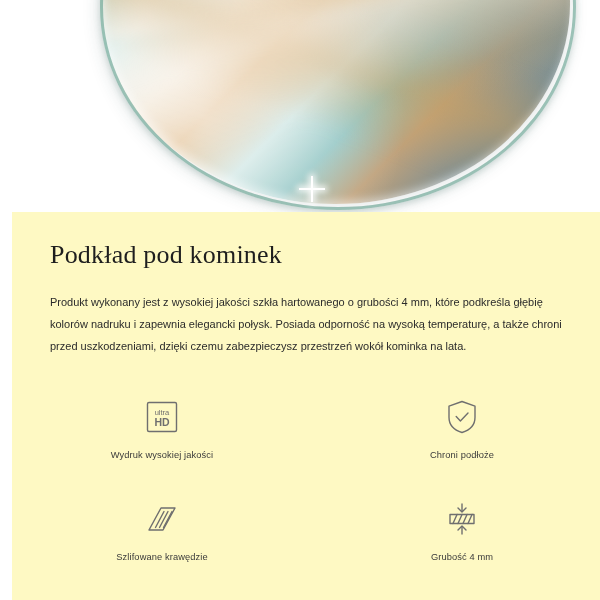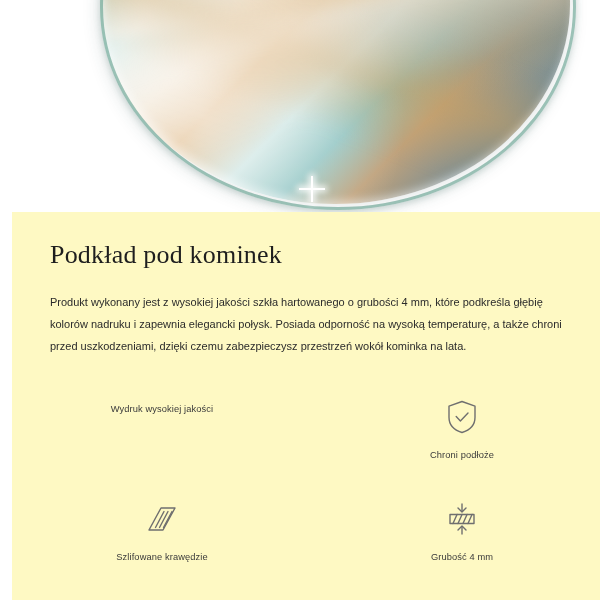--- a/index.html
+++ b/index.html
@@ -214,20 +214,27 @@
     </h1>
     <p class="paragraph">Produkt wykonany jest z wysokiej jakości szkła hartowanego o grubości 4 mm, które podkreśla głębię kolorów nadruku i zapewnia elegancki połysk. Posiada odporność na wysoką temperaturę, a także chroni przed uszkodzeniami, dzięki czemu zabezpieczysz przestrzeń wokół kominka na lata.</p>
   </div>
 
   <div class="features">
 
     <div class="feature-row">
 
 
       <div class="feature">
+        <span class="feature-icon">
+          <svg width="36" height="36" viewBox="0 0 36 36">
+            <rect x="3.5" y="3.5" width="29" height="29" rx="1.5" fill="none" stroke="#6f6f6f" stroke-width="1.4"></rect>
+            <text x="18" y="16" text-anchor="middle" font-family="Liberation Sans, sans-serif" font-size="7.5" fill="#6f6f6f">ultra</text>
+            <text x="18" y="27" text-anchor="middle" font-family="Liberation Sans, sans-serif" font-size="10.5" font-weight="bold" fill="#6f6f6f">HD</text>
+          </svg>
+        </span>
         <span class="feature-label">Wydruk wysokiej jakości</span>
       </div>
 
       <div class="feature">
         <span class="feature-icon">
           <svg width="34" height="38" viewBox="0 0 34 38" fill="none" stroke="#6f6f6f" stroke-width="1.4" stroke-linejoin="round" stroke-linecap="round">
             <path d="M17 3.5 30 8.2v11.1c0 8-5.6 13.1-13 15.2-7.4-2.1-13-7.2-13-15.2V8.2z"></path>
             <path d="m11.2 18.6 4.2 4.3 7.6-7.8"></path>
           </svg>
         </span>

